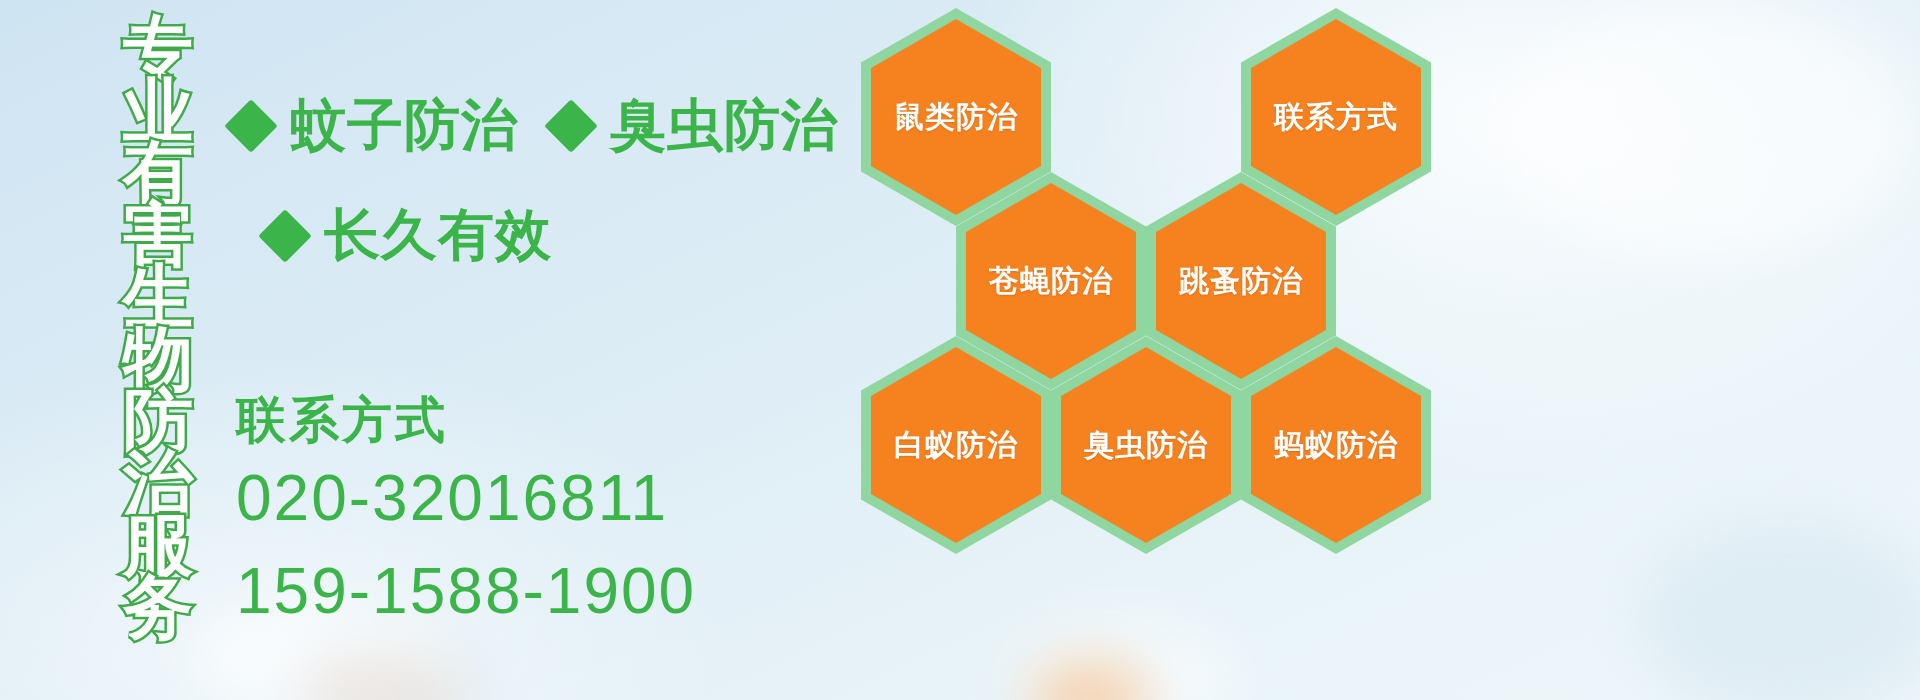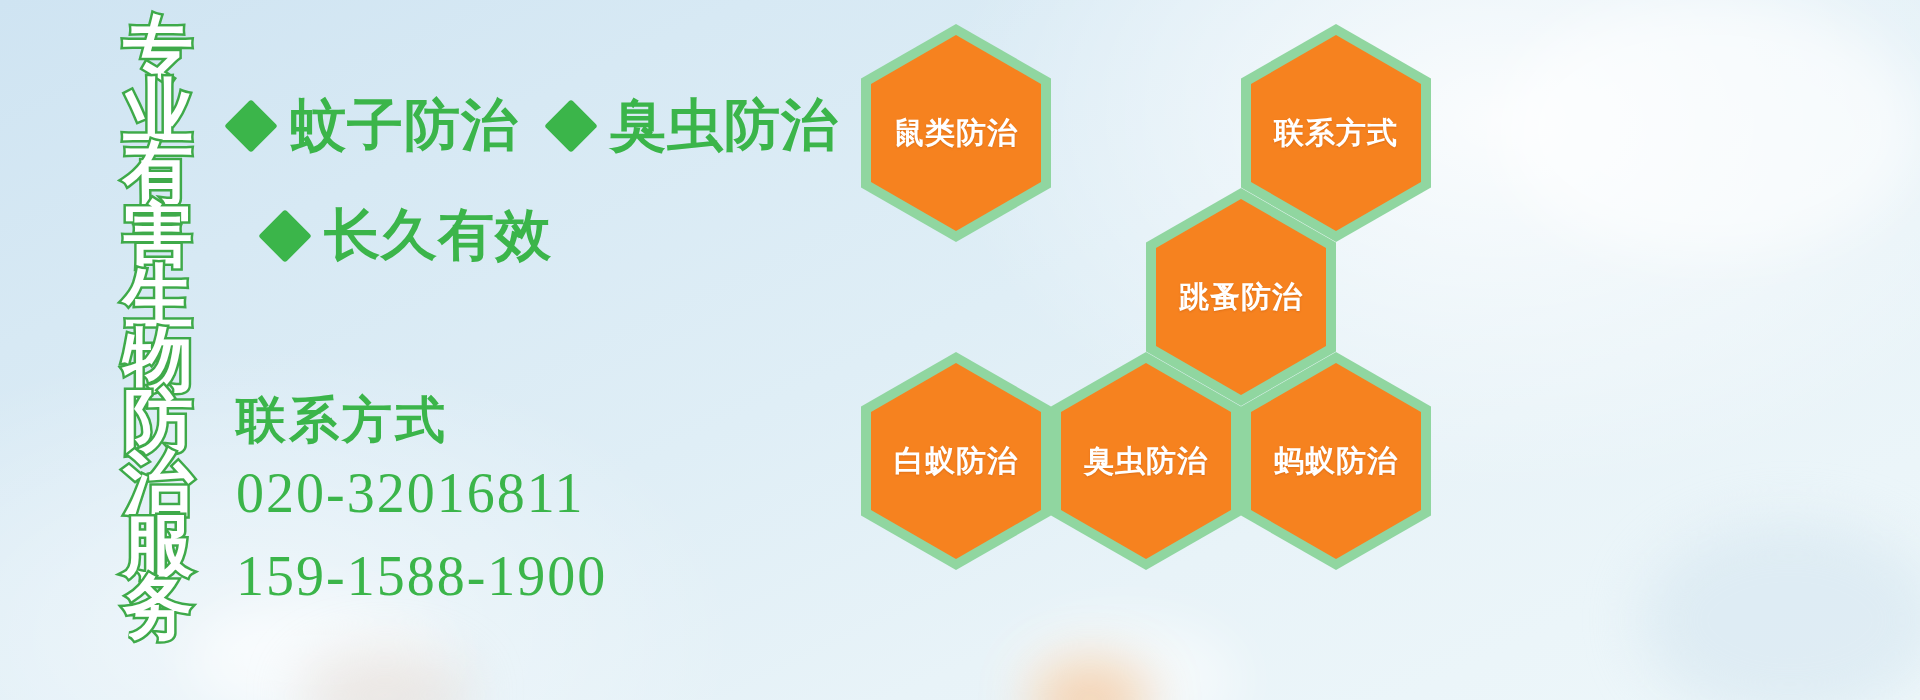--- a/index.html
+++ b/index.html
@@ -52,26 +52,26 @@
     margin-left:20px;white-space:nowrap;letter-spacing:1px;
   }
   .bullet-gap{width:34px;}
 
   
   #contact-block{position:absolute;left:236px;top:395px;width:620px;text-align:left;}
   #contact-title{
     font-size:50px;font-weight:bold;color:#3bb54a;letter-spacing:3px;line-height:1;
   }
   .phone{
-    font-size:56px;color:#3bb54a;letter-spacing:2px;line-height:1.24;margin-top:14px;
-    font-family:Liberation Serif, serif;
+    font-size:64px;color:#3bb54a;letter-spacing:2px;line-height:1.24;margin-top:14px;
+    font-family:Liberation Sans, sans-serif;
   }
 
   
-  #honeycomb{position:absolute;left:855px;top:16px;width:600px;height:560px;text-align:center;}
+  #honeycomb{position:absolute;left:855px;top:0px;width:600px;height:560px;text-align:center;}
   .hex{
     position:absolute;width:190px;height:218px;
     display:flex;align-items:center;justify-content:center;
   }
   .hex .shape{
     position:absolute;inset:0;
     background:#90d6a0;
     clip-path:polygon(50% 0%,100% 25%,100% 75%,50% 100%,0% 75%,0% 25%);
   }
   .hex .inner{
@@ -145,20 +145,25 @@
       <span class="label">鼠类防治</span>
     </div>
 
 
     <div class="hex" style="left:386px;top:8px;">
       <span class="shape"></span>
       <span class="inner"></span>
       <span class="label">联系方式</span>
     </div>
 
+    <div class="hex" style="left:101px;top:172px;">
+      <span class="shape"></span>
+      <span class="inner"></span>
+      <span class="label">苍蝇防治</span>
+    </div>
 
     <div class="hex" style="left:291px;top:172px;">
       <span class="shape"></span>
       <span class="inner"></span>
       <span class="label">跳蚤防治</span>
     </div>
 
     <div class="hex" style="left:6px;top:336px;">
       <span class="shape"></span>
       <span class="inner"></span>

